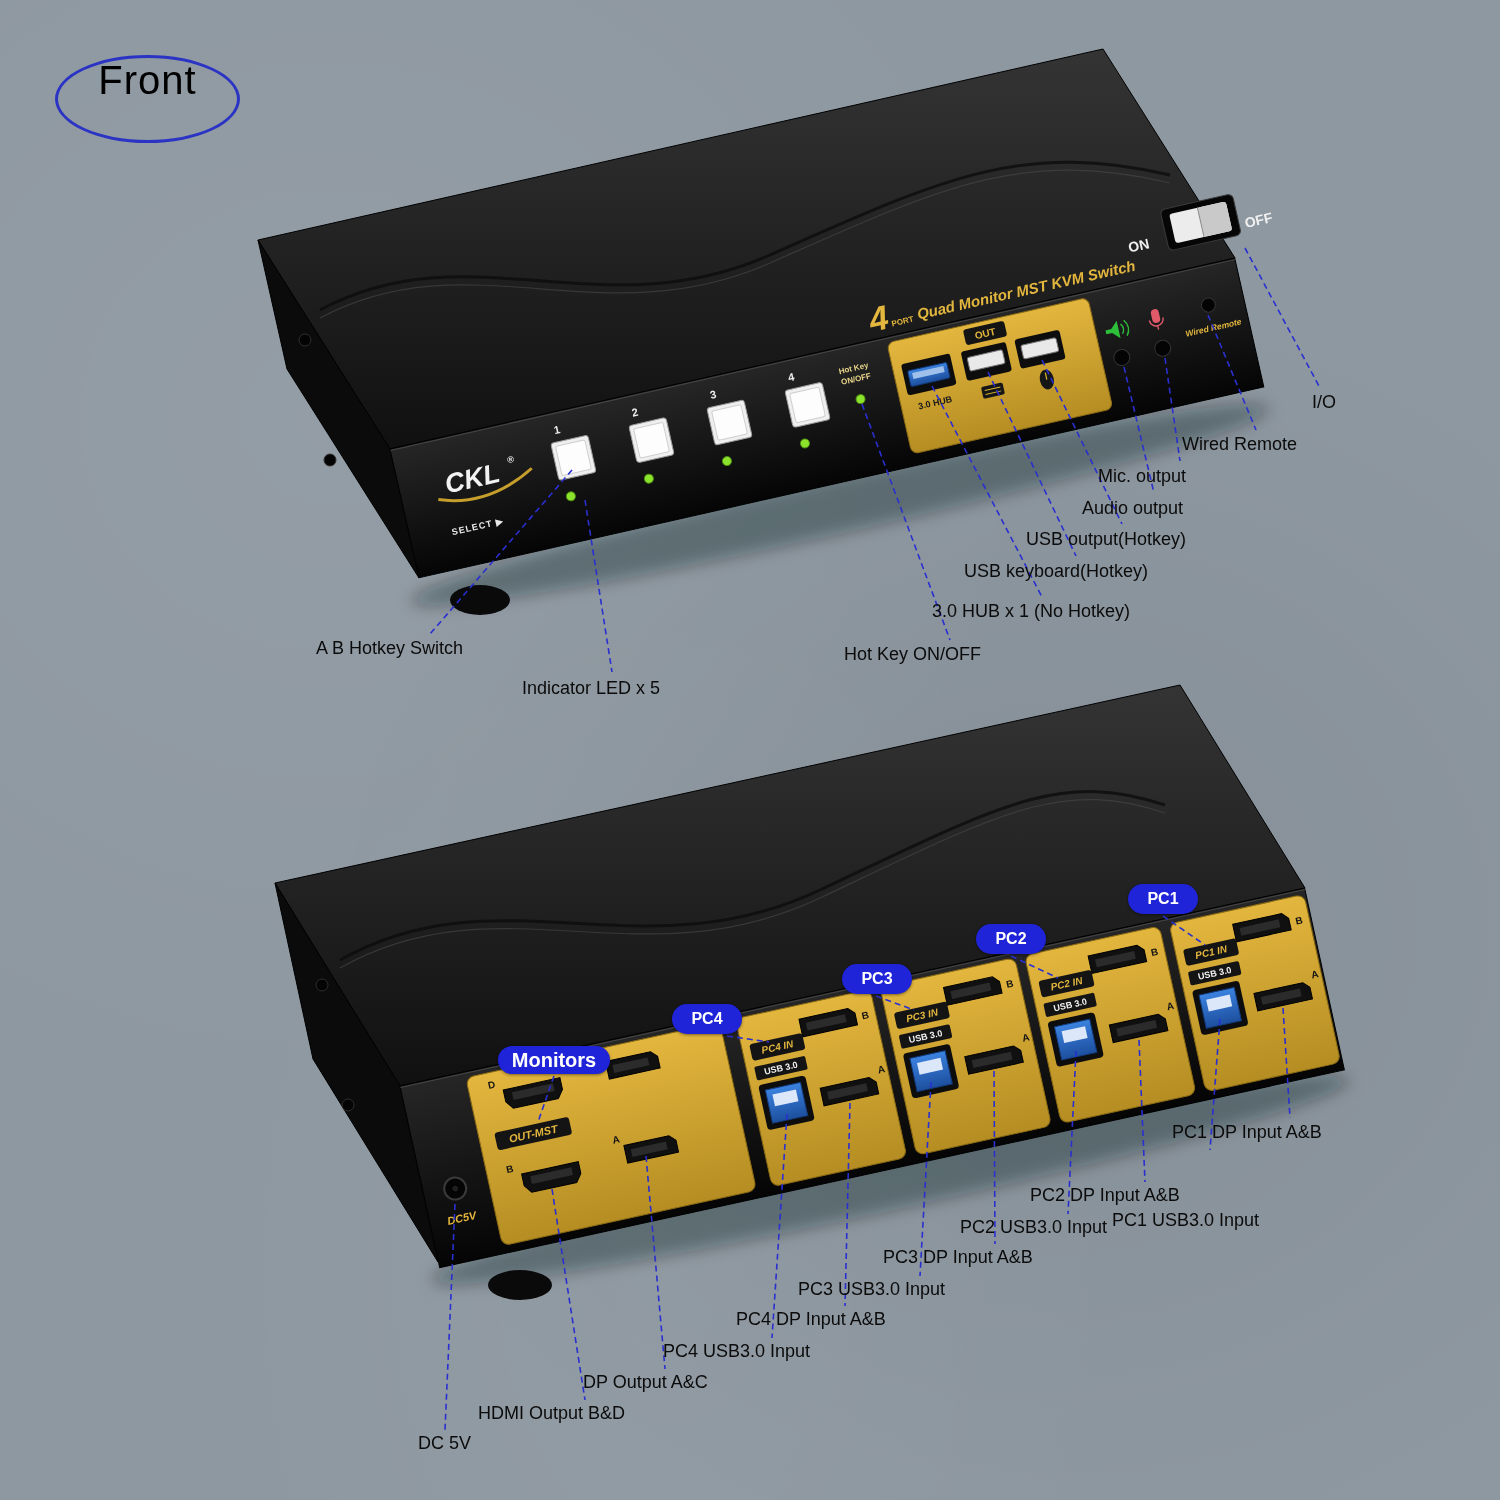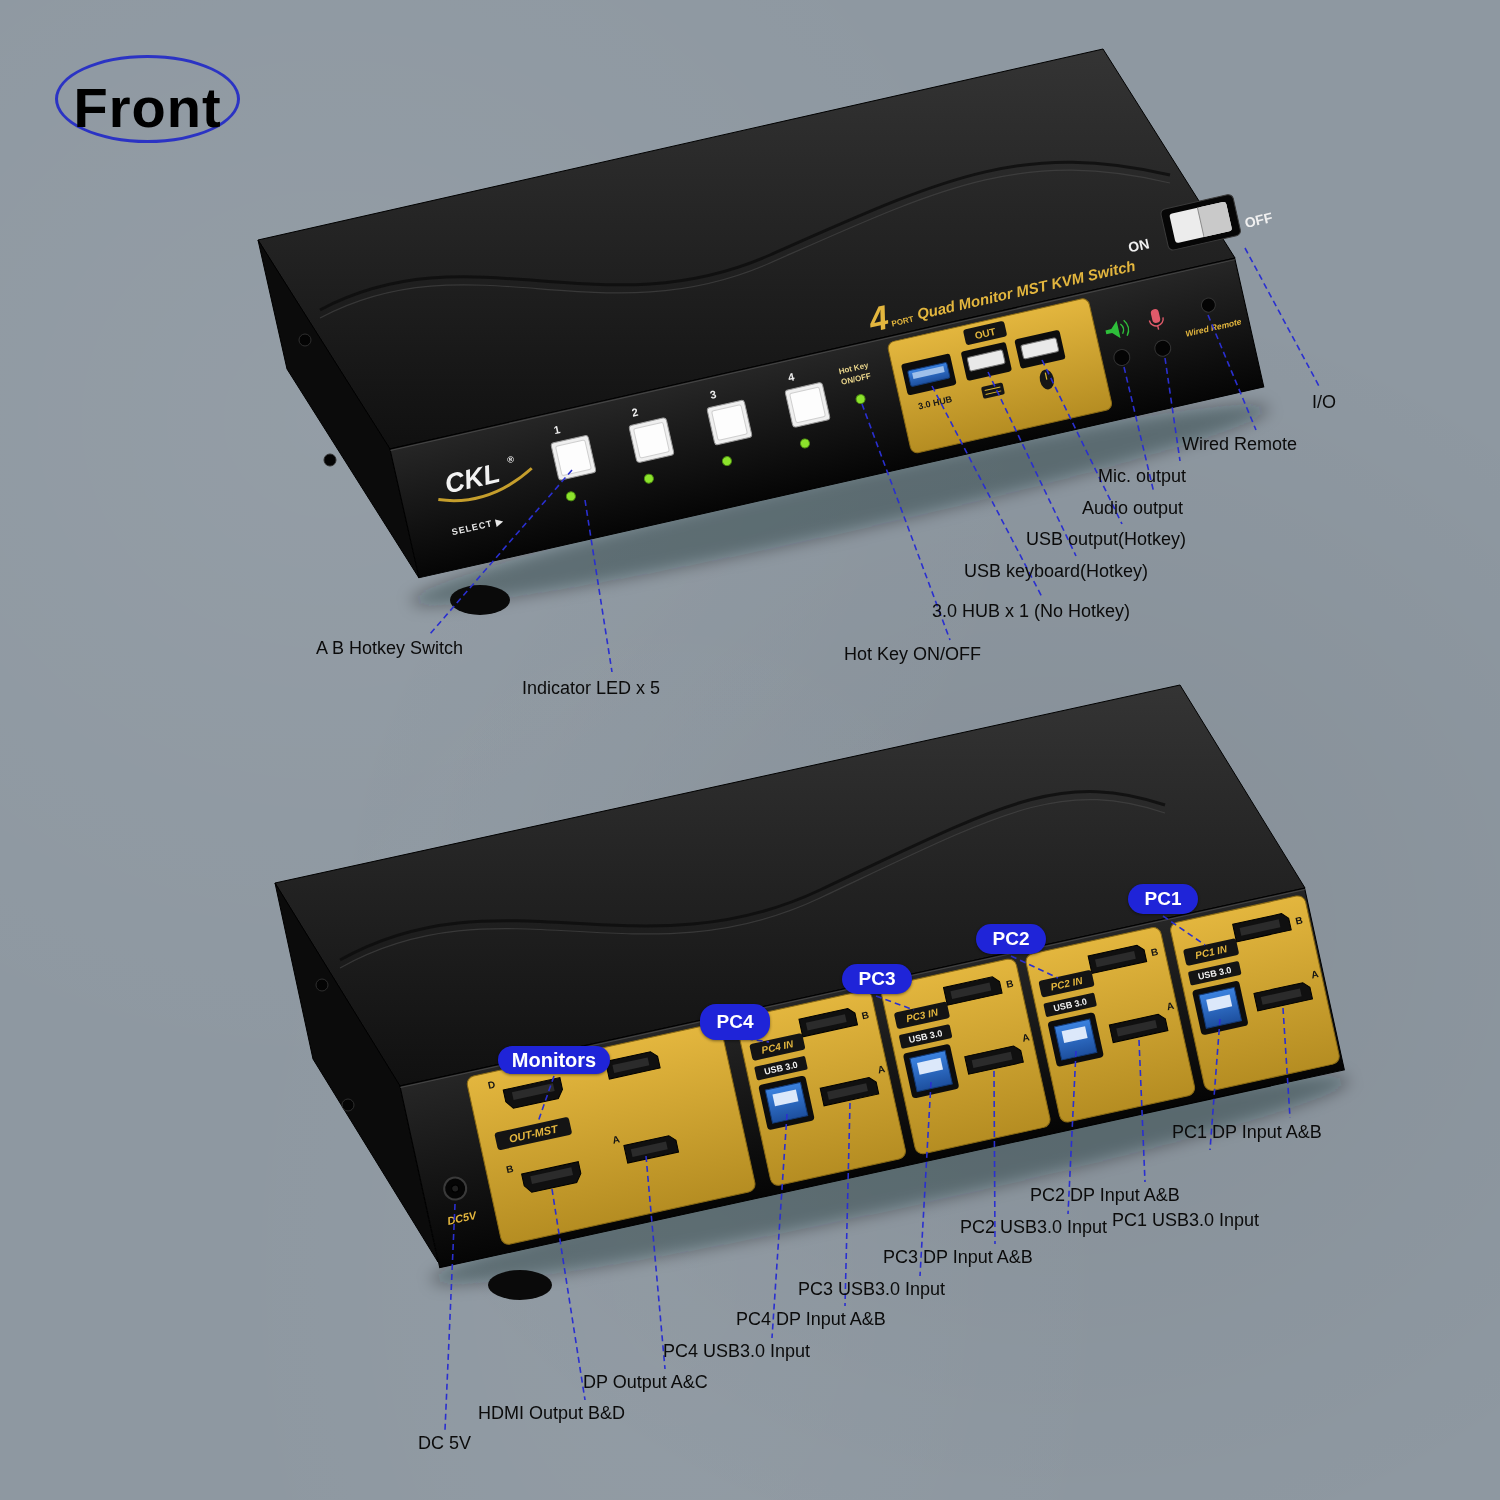--- a/index.html
+++ b/index.html
@@ -9,28 +9,28 @@
     font-family:"Liberation Sans",sans-serif;
     background:
       radial-gradient(ellipse at 22% 28%, rgba(255,255,255,0.05), transparent 45%),
       radial-gradient(ellipse at 70% 62%, rgba(0,0,0,0.06), transparent 50%),
       radial-gradient(ellipse at 45% 85%, rgba(255,255,255,0.04), transparent 40%),
       #8e98a1;
   }
   svg{position:absolute;left:0;top:0}
   .section{
     position:absolute;border:3px solid #2b33c4;border-radius:50%;
-    display:flex;align-items:flex-end;justify-content:center;
-    color:#000;font-size:56px;letter-spacing:1px;font-weight:bold;
+    display:flex;align-items:flex-start;justify-content:center;
+    color:#000;font-size:40px;letter-spacing:1px;
   }
   .ann{position:absolute;font-size:18px;color:#0b0b0b;white-space:nowrap}
   .pill{
     position:absolute;background:#1f24d8;color:#fff;font-weight:bold;
     border-radius:16px;display:flex;align-items:center;justify-content:center;
-    font-size:19px;box-shadow:0 1px 3px rgba(0,0,0,.45);white-space:nowrap;
+    font-size:16px;box-shadow:0 1px 3px rgba(0,0,0,.45);white-space:nowrap;
   }
   
   text{font-family:"Liberation Sans",sans-serif}
   .t-brand{font-size:27px;font-weight:bold;font-style:italic;fill:#f2f2f2}
   .t-reg{font-size:9px;font-weight:bold;fill:#f2f2f2}
   .t-select{font-size:9px;font-weight:bold;fill:#e9e9e9;letter-spacing:1px}
   .t-numsm{font-size:11px;font-weight:bold;fill:#eee}
   .t-tiny{font-size:8px;font-weight:bold;fill:#e8d48a}
   .t-gold9{font-size:10px;font-weight:bold;fill:#e3b63e}
   .t-black9{font-size:9px;font-weight:bold;fill:#181818}
@@ -362,21 +362,21 @@
       <line class="leader" x1="1011" y1="956" x2="1058" y2="978"></line>
       <line class="leader" x1="876" y1="996" x2="914" y2="1010"></line>
       <line class="leader" x1="727" y1="1036" x2="769" y2="1042"></line>
       <line class="leader" x1="554" y1="1076" x2="538" y2="1122"></line>
     </g>
   </svg>
 
   <div class="pill" style="left:1128px;top:884px;width:70px;height:30px">PC1</div>
   <div class="pill" style="left:976px;top:924px;width:70px;height:30px">PC2</div>
   <div class="pill" style="left:842px;top:964px;width:70px;height:30px">PC3</div>
-  <div class="pill" style="left:700px;top:1004px;width:70px;height:36px">PC4</div>
+  <div class="pill" style="left:672px;top:1004px;width:70px;height:30px">PC4</div>
   <div class="pill" style="left:498px;top:1046px;width:112px;height:28px;font-size:20px">Monitors</div>
 
   <div class="ann" style="left:1312px;top:392px">I/O</div>
   <div class="ann" style="left:1182px;top:434px">Wired Remote</div>
   <div class="ann" style="left:1098px;top:466px">Mic. output</div>
   <div class="ann" style="left:1082px;top:498px">Audio output</div>
   <div class="ann" style="left:1026px;top:529px">USB output(Hotkey)</div>
   <div class="ann" style="left:964px;top:561px">USB keyboard(Hotkey)</div>
   <div class="ann" style="left:932px;top:601px">3.0 HUB x 1 (No Hotkey)</div>
   <div class="ann" style="left:844px;top:644px">Hot Key ON/OFF</div>

